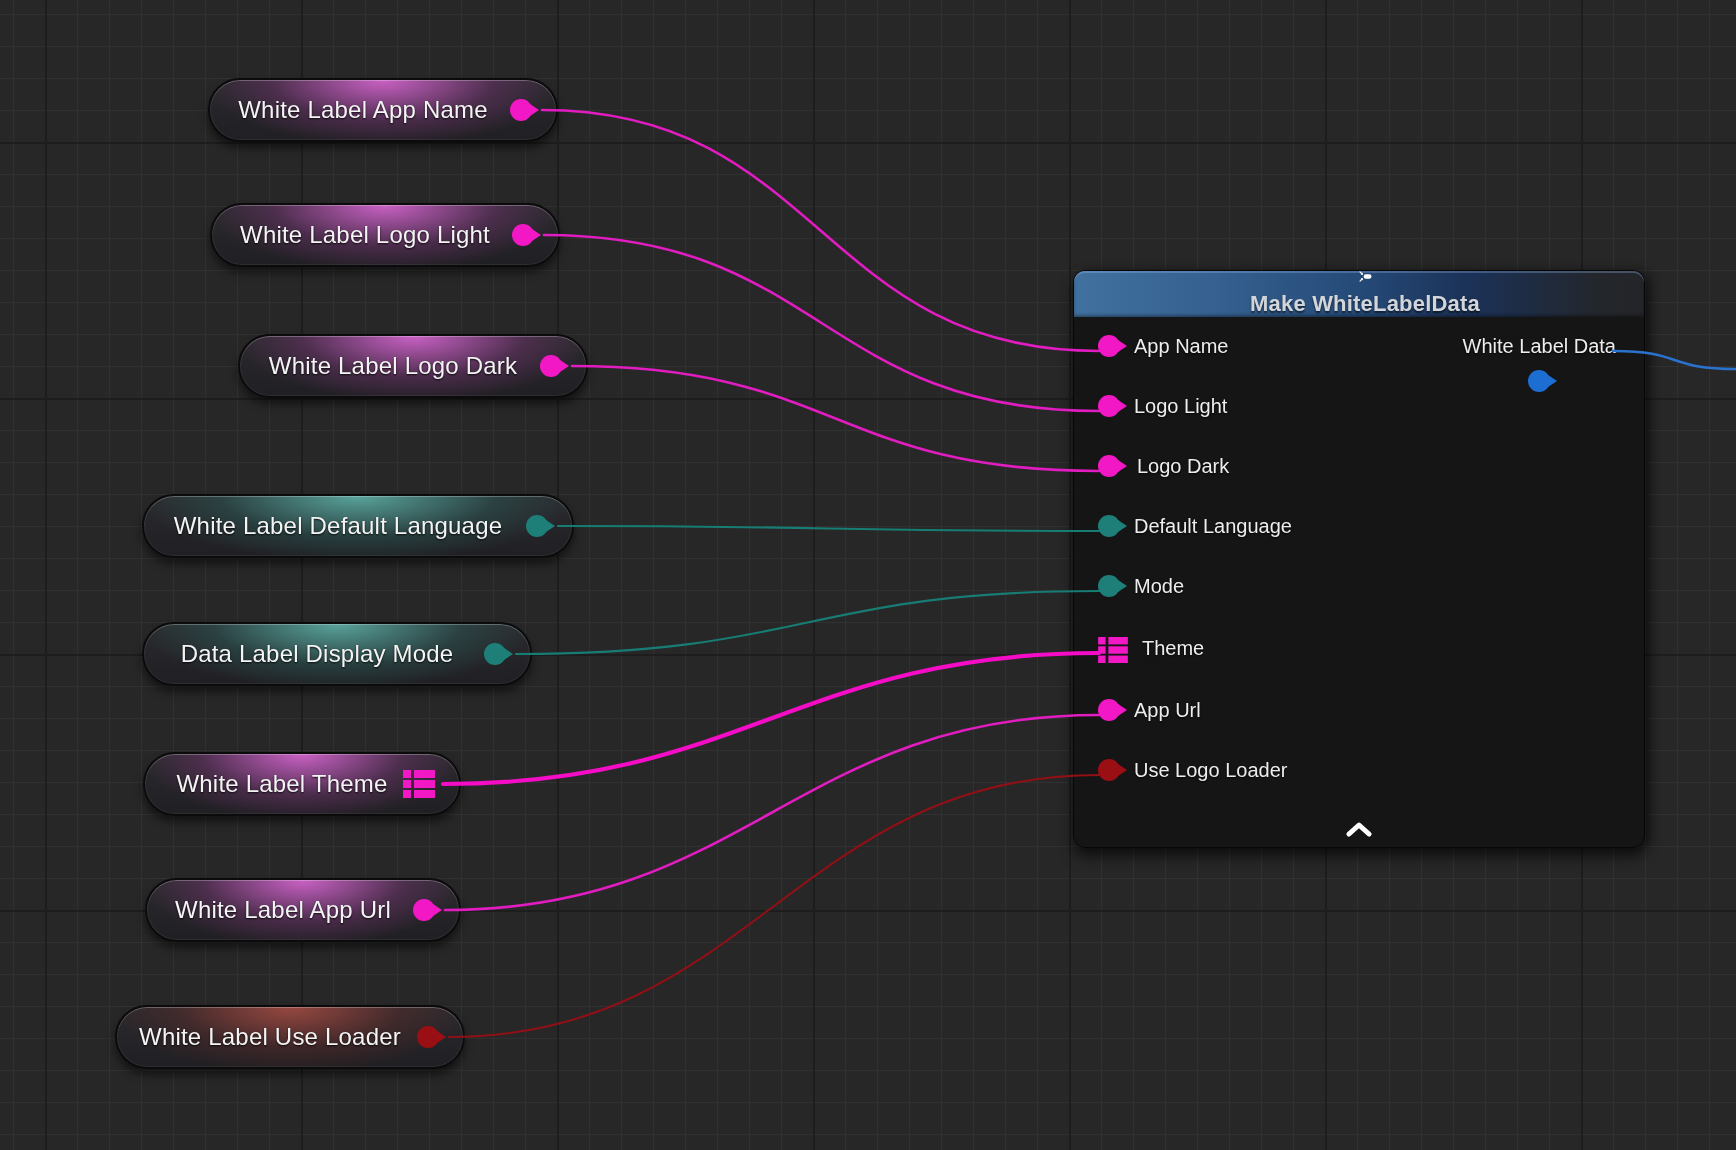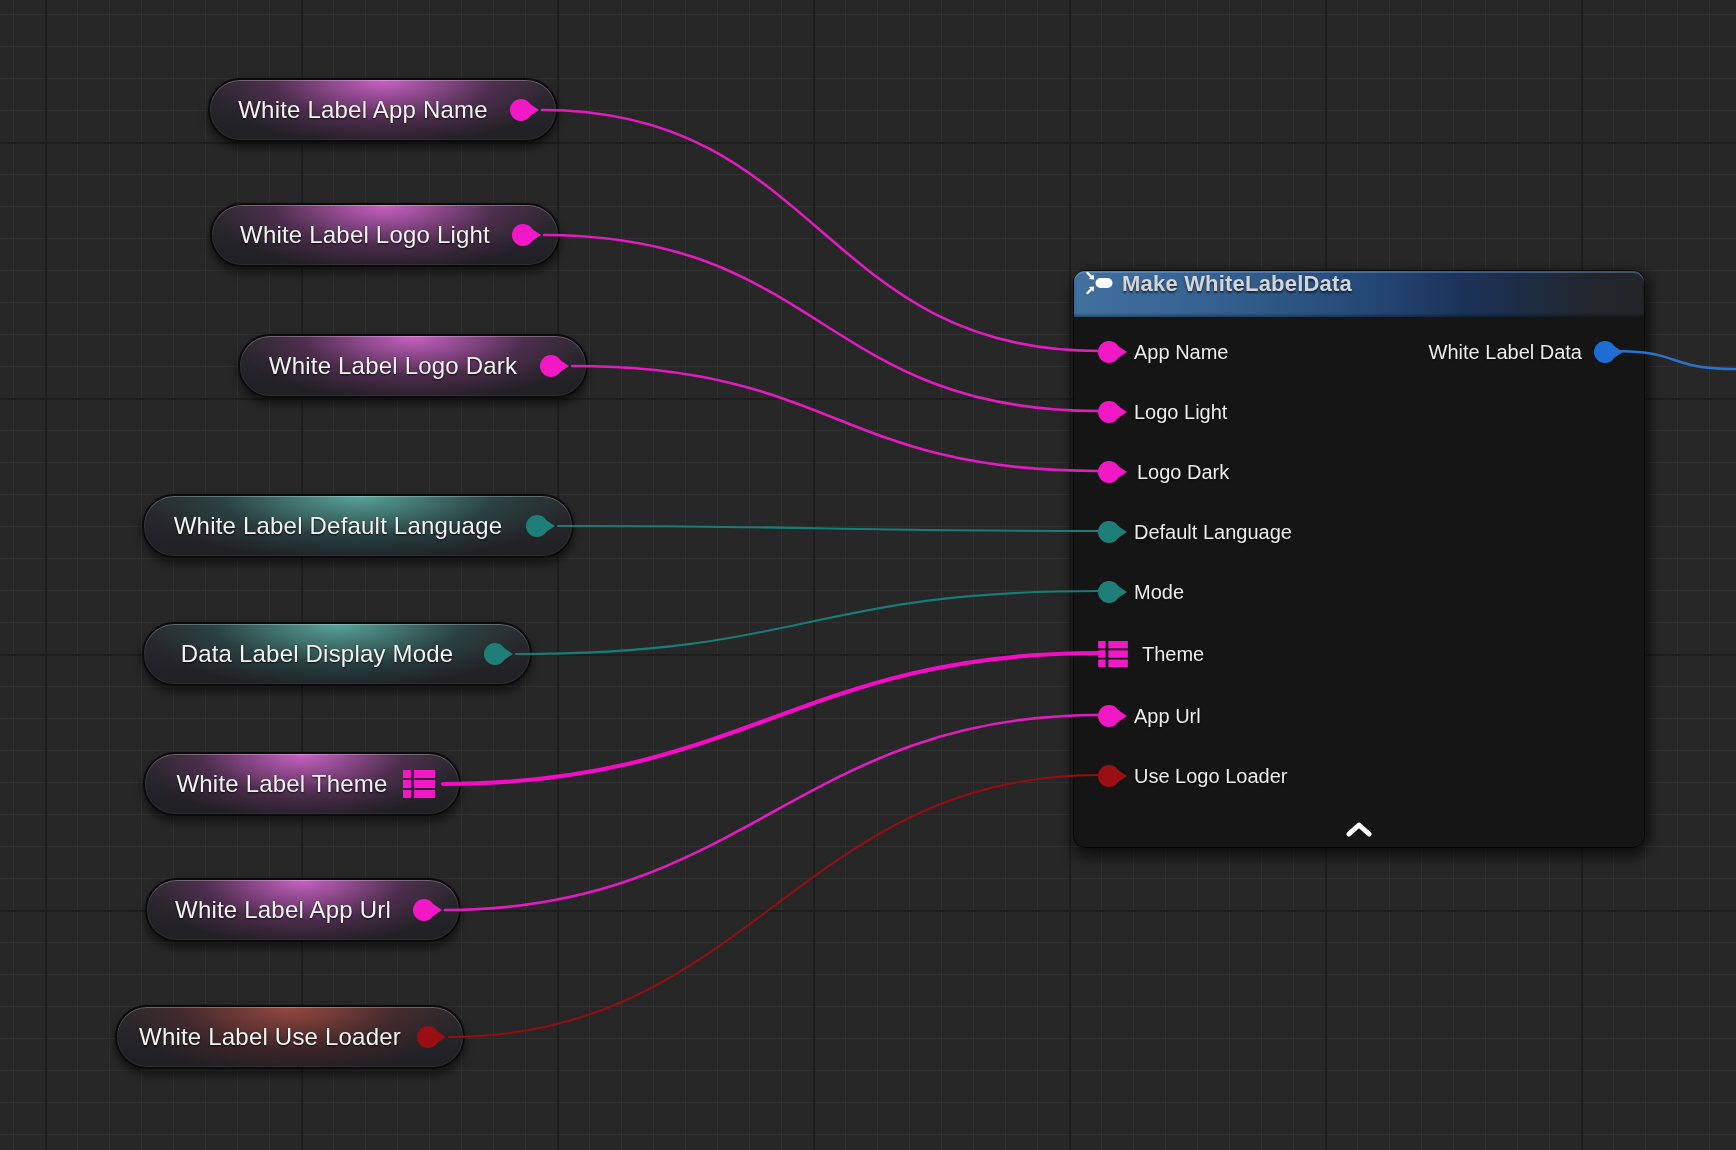--- a/index.html
+++ b/index.html
@@ -37,32 +37,32 @@
   .getter .pin,.getter .sicon{position:absolute;right:24px;top:50%;transform:translateY(-50%);}
   .sicon{display:block;flex:none;}
 
   
   #make-node{
     position:absolute;z-index:10;border-radius:12px;box-sizing:border-box;
     background:rgba(21,21,21,.97);border:1.5px solid #060606;
     box-shadow:0 9px 14px rgba(0,0,0,.55),6px 0 10px rgba(0,0,0,.35);
   }
   #mk-header{
-    height:46px;border-radius:11px 11px 0 0;display:flex;
+    height:46px;border-radius:11px 11px 0 0;display:flex;align-items:center;
     background:linear-gradient(to right,#41719f 0%,#35608f 25%,#254a78 50%,#1b3156 70%,#23262b 92%,#242529 100%);
     box-shadow:inset 0 2px 0 rgba(160,200,255,.28),inset 0 -2px 3px rgba(0,0,0,.35);
-    padding-left:12px;gap:9px;
+    padding-left:12px;gap:9px;flex-direction:column;
   }
   #mk-title{
     color:#d2d6db;font-size:22px;font-weight:bold;letter-spacing:.2px;
     text-shadow:0 2px 2px rgba(0,0,0,.6);white-space:nowrap;
   }
-  .mk-row{position:absolute;left:24px;height:34px;display:flex;align-items:center;gap:14px;}
+  .mk-row{position:absolute;left:24px;height:34px;display:flex;gap:14px;}
   .mk-row .rlabel{color:#ededed;font-size:20px;white-space:nowrap;text-shadow:0 1px 2px rgba(0,0,0,.8);}
-  #mk-output{position:absolute;right:28px;height:34px;display:flex;align-items:center;gap:12px;}
+  #mk-output{position:absolute;right:28px;height:34px;display:flex;align-items:center;gap:12px;flex-direction:column;}
   #mk-output .rlabel{color:#ededed;font-size:20px;white-space:nowrap;text-shadow:0 1px 2px rgba(0,0,0,.8);}
   #collapse-btn{
     position:absolute;left:50%;bottom:8px;transform:translateX(-50%);
     background:transparent;border:none;padding:2px 6px;cursor:pointer;line-height:0;
   }
 </style>
 </head>
 <body>
 
 <div id="canvas">

